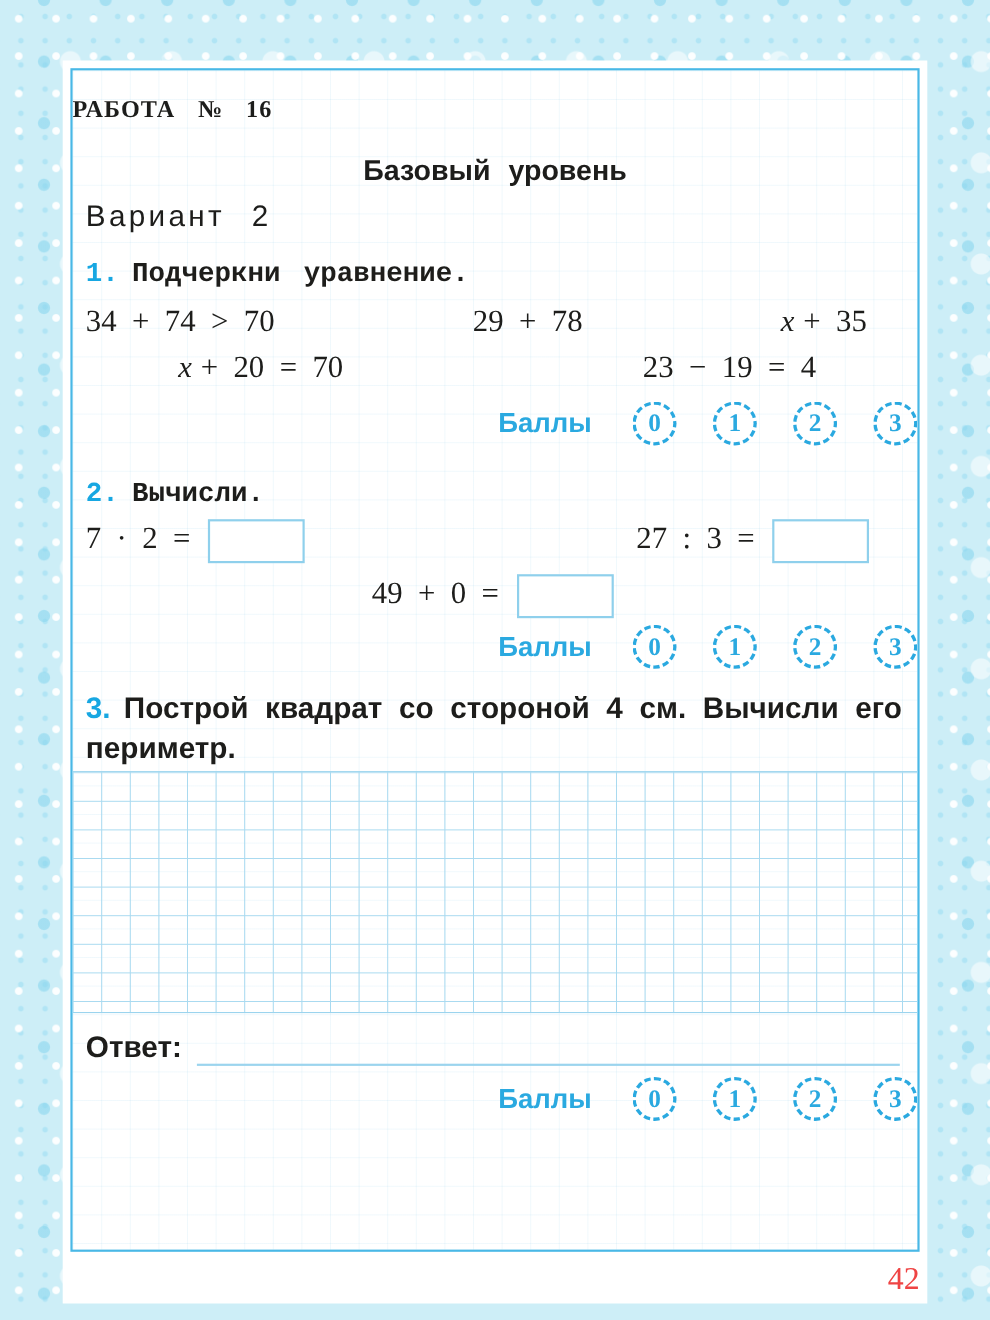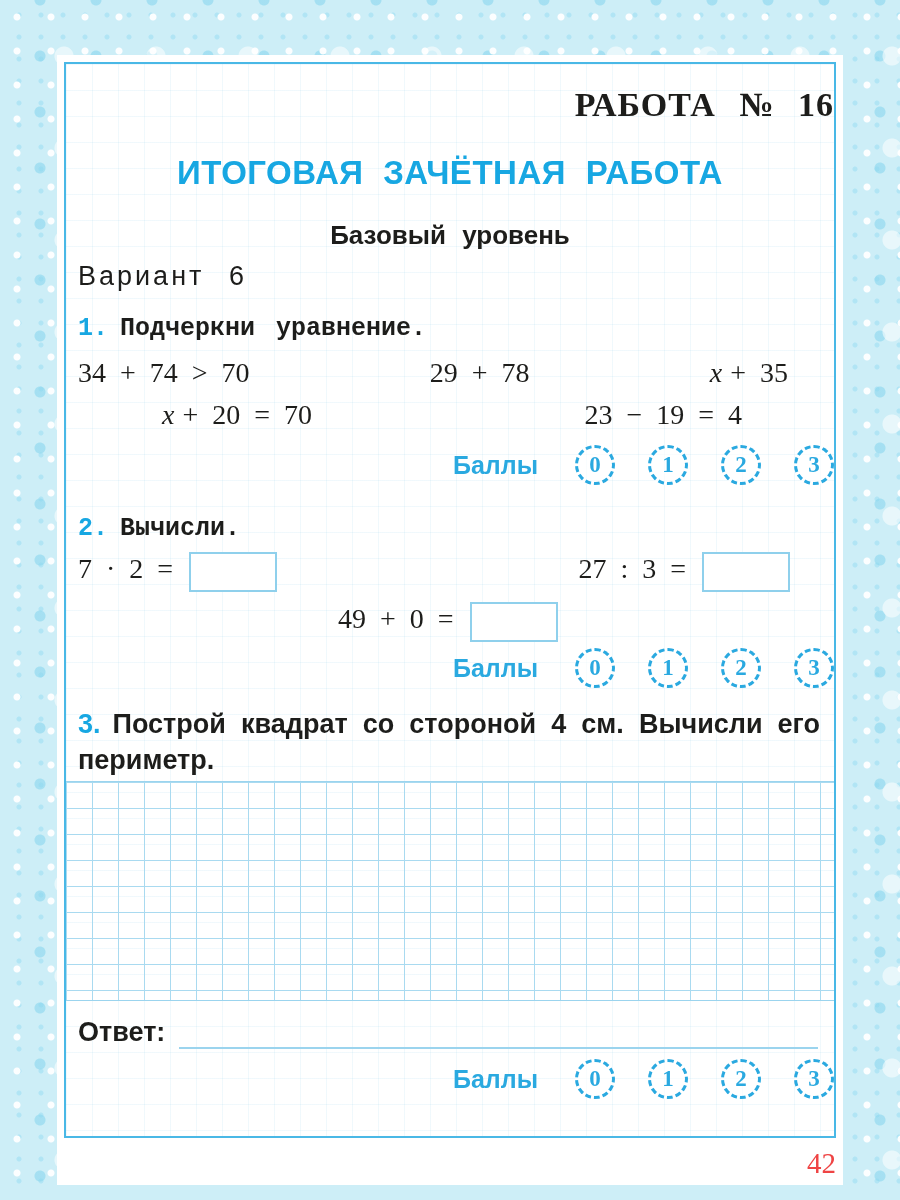--- a/index.html
+++ b/index.html
@@ -24,22 +24,22 @@
 
   .frame {
     border:2px solid #49b8e6; height:1076px; overflow:hidden;
     background-image:
       linear-gradient(to right, rgba(140,205,235,.13) 1px, transparent 1px),
       linear-gradient(to bottom, rgba(140,205,235,.13) 1px, transparent 1px);
     background-size:26px 26px;
   }
 
   .work-header {
-    margin-top:22px; text-align:right; color:#1d1d1b;
-    font-family:"Liberation Serif", serif; font-weight:bold; font-size:34px;
+    margin-top:22px; text-align:left; color:#1d1d1b;
+    font-family:"Liberation Serif", serif; font-weight:bold; font-size:22px;
     letter-spacing:1px; word-spacing:14px;
   }
   .main-title {
     margin-top:30px; text-align:center; color:#17a7e2;
     font-size:33px; font-weight:bold; letter-spacing:.5px; word-spacing:10px;
   }
   .subtitle {
     margin-top:28px; text-align:center; color:#1d1d1b;
     font-size:26px; font-weight:bold; word-spacing:9px;
   }
@@ -97,23 +97,22 @@
   .page-number { text-align:right; margin-top:9px; color:#ef4444; font-family:"Liberation Serif", serif; font-size:29px; }
 </style>
 </head>
 <body>
 
 <div class="canvas">
   <div class="page">
     <div class="frame">
 
       <div class="work-header">РАБОТА № 16</div>
-      <h1 class="main-title">ИТОГОВАЯ ЗАЧЁТНАЯ РАБОТА</h1>
       <div class="subtitle">Базовый уровень</div>
-      <div class="variant">Вариант 6</div>
+      <div class="variant">Вариант 2</div>
 
       <p class="task-heading t1-heading"><span class="task-num">1.</span><span>Подчеркни уравнение.</span></p>
 
       <div class="expr-row1">
         <span class="math">34 + 74 &gt; 70</span>
         <span class="math">29 + 78</span>
         <span class="math"><i>x</i><span class="rest">+ 35</span></span>
       </div>
       <div class="expr-row2">
         <span class="math"><i>x</i><span class="rest">+ 20 = 70</span></span>

